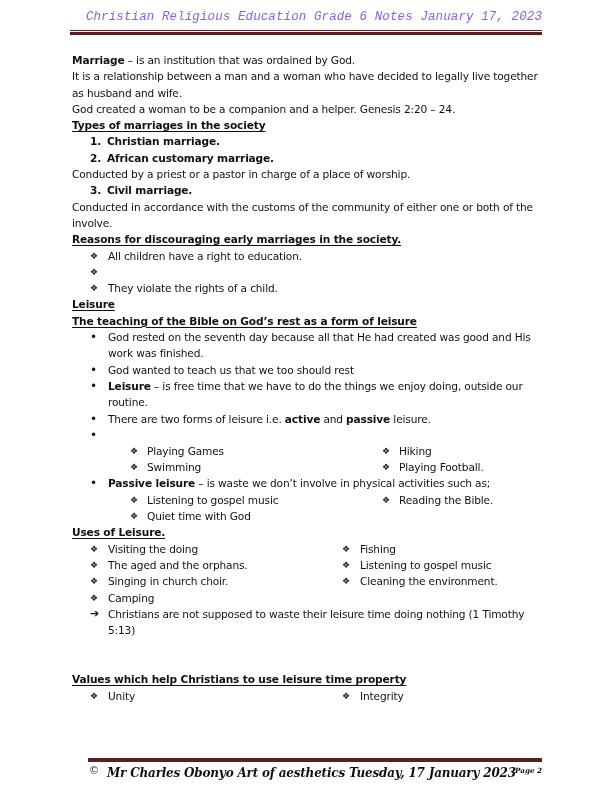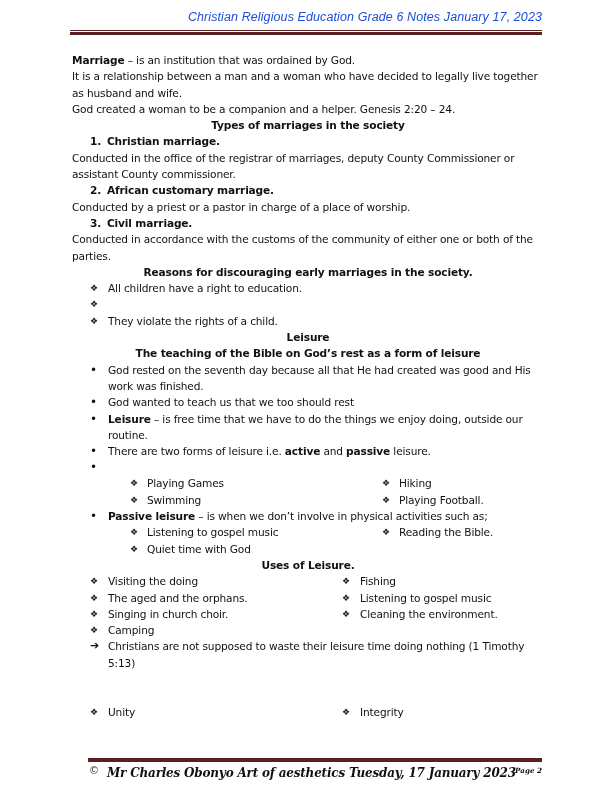--- a/index.html
+++ b/index.html
@@ -1,33 +1,33 @@
 <!DOCTYPE html>
 <html><head>
 <meta charset="utf-8">
 <style>
   * { margin: 0; padding: 0; box-sizing: border-box; }
   html, body { width: 612px; height: 792px; background: #ffffff; overflow: hidden; }
   body { position: relative; font-family: "DejaVu Sans", sans-serif; color: #111; }
 
   .header-title {
     position: absolute; right: 70px; top: 10px;
-    font-family: Liberation Sans, sans-serif; font-style: italic;
-    font-size: 12.5px; color: #1d4ed8; letter-spacing: 0.1px;
+    font-family: Liberation Mono, monospace; font-style: italic;
+    font-size: 12.5px; color: #8b5cf6; letter-spacing: 0.1px;
   }
   .header-rule-thin { position: absolute; left: 70px; right: 70px; top: 30px; height: 1px; background: #5a1f22; }
   .header-rule-thick { position: absolute; left: 70px; right: 70px; top: 32px; height: 3px; background: #5a1f22; }
 
   .content {
     position: absolute; left: 72px; top: 52px; width: 472px;
     font-size: 10.6px; line-height: 16.3px; letter-spacing: -0.15px;
   }
   .p { display: block; }
   .b { font-weight: bold; }
-  .heading { font-weight: bold; text-underline-offset: 2px; text-align: center; }
+  .heading { font-weight: bold; text-decoration: underline; text-underline-offset: 2px; }
   .num-item { display: flex; padding-left: 18px; font-weight: bold; }
   .num-item .n { width: 17px; flex: none; }
 
   .row { display: flex; align-items: flex-start; }
   .sym { flex: none; text-align: left; }
   .diamond { font-size: 9px; color: #222; }
 
   .bl1 { padding-left: 18px; }
   .bl1 .sym { width: 18px; }
   .dot1 { padding-left: 18px; }
@@ -65,33 +65,32 @@
   </div>
   <div class="p">It is a relationship between a man and a woman who have decided to legally live together as husband and wife.</div>
   <div class="p">God created a woman to be a companion and a helper. Genesis 2:20 – 24.</div>
 
   <div class="p heading">Types of marriages in the society</div>
 
   <div class="num-item">
     <span class="n">1.</span>
     <span>Christian marriage.</span>
   </div>
-  <div class="p">Conducted in the office of the registrar of marriages, deputy County Commissioner or assistant County commissioner.</div>
 
   <div class="num-item">
     <span class="n">2.</span>
     <span>African customary marriage.</span>
   </div>
   <div class="p">Conducted by a priest or a pastor in charge of a place of worship.</div>
 
   <div class="num-item">
     <span class="n">3.</span>
     <span>Civil marriage.</span>
   </div>
-  <div class="p">Conducted in accordance with the customs of the community of either one or both of the parties.</div>
+  <div class="p">Conducted in accordance with the customs of the community of either one or both of the involve.</div>
 
   <div class="p heading">Reasons for discouraging early marriages in the society.</div>
   <div class="row bl1">
     <span class="sym diamond">❖</span>
     <span>All children have a right to education.</span>
   </div>
   <div class="row bl1">
     <span class="sym diamond">❖</span>
   </div>
   <div class="row bl1">
@@ -138,21 +137,21 @@
         <span>Hiking</span>
       </div>
       <div class="row">
         <span class="sym diamond" style="width:17px;">❖</span>
         <span>Playing Football.</span>
       </div>
     </div>
   </div>
   <div class="row dot1">
     <span class="sym">•</span>
-    <span><span class="b">Passive leisure</span><span> – is when we don’t involve in physical activities such as;</span></span>
+    <span><span class="b">Passive leisure</span><span> – is waste we don’t involve in physical activities such as;</span></span>
   </div>
   <div class="two-col" style="padding-left:58px;">
     <div class="col" style="width:252px;">
       <div class="row">
         <span class="sym diamond" style="width:17px;">❖</span>
         <span>Listening to gospel music</span>
       </div>
       <div class="row">
         <span class="sym diamond" style="width:17px;">❖</span>
         <span>Quiet time with God</span>
@@ -201,20 +200,21 @@
       </div>
     </div>
   </div>
   <div class="row bl1">
     <span class="sym" style="font-size:11px;">➔</span>
     <span>Christians are not supposed to waste their leisure time doing nothing (1 Timothy 5:13)</span>
   </div>
 
   <div style="height:33px;"></div>
 
+  <div class="p heading">Values which help Christians to use leisure time property</div>
   <div class="two-col" style="padding-left:18px;">
     <div class="col" style="width:252px;">
       <div class="row">
         <span class="sym diamond" style="width:18px;">❖</span>
         <span>Unity</span>
       </div>
     </div>
     <div class="col">
       <div class="row">
         <span class="sym diamond" style="width:18px;">❖</span>

